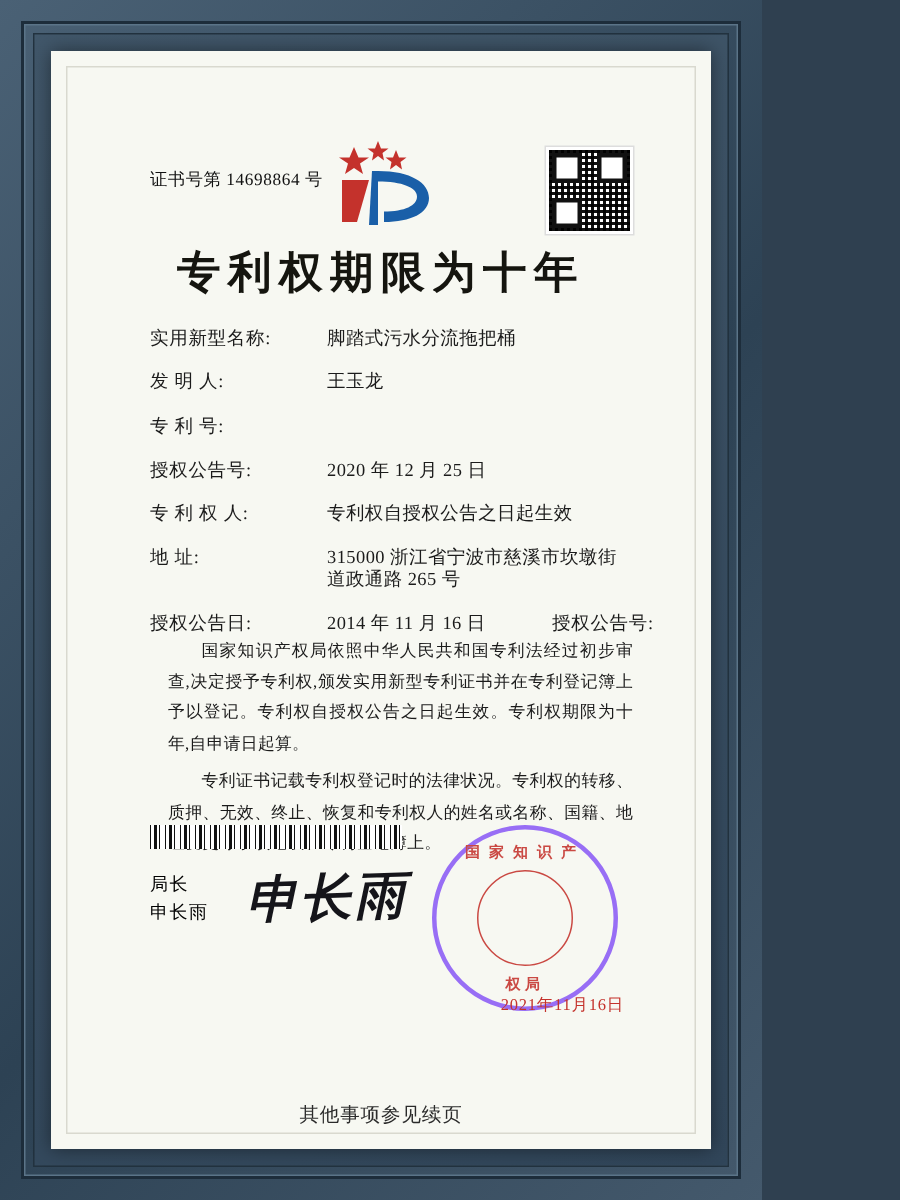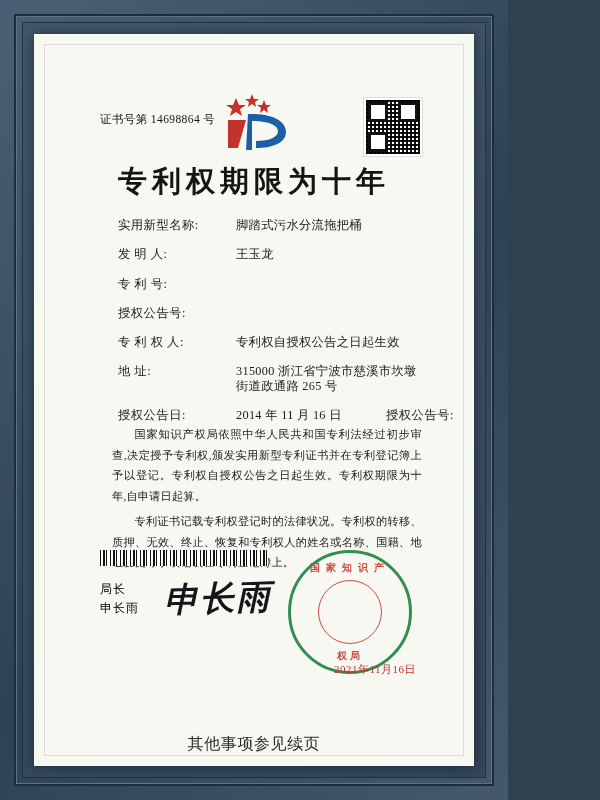--- a/index.html
+++ b/index.html
@@ -103,21 +103,21 @@
     top: 128px;
     text-align: center;
     font-size: 29px;
     font-weight: bold;
     letter-spacing: 5px;
     color: #15150f;
     font-family: "DejaVu Serif", serif;
   }
   .fields {
     position: absolute;
-    left: 84px;
+    left: 66px;
     right: 52px;
     top: 184px;
     font-size: 12.3px;
     color: #1b1b1b;
   }
   .field-row {
     display: flex;
     align-items: baseline;
     margin-bottom: 14.5px;
     line-height: 1.2;
@@ -187,21 +187,21 @@
     transform: rotate(-2deg);
   }
   
   .seal {
     position: absolute;
     right: 62px;
     top: 516px;
     width: 118px;
     height: 118px;
     border-radius: 50%;
-    border: 3px solid #15803d;
+    border: 3px solid #8b5cf6;
     color: #c4322c;
     opacity: 0.88;
   }
   .seal-inner-star {
     position: absolute;
     left: 50%; top: 50%;
     transform: translate(-50%,-50%);
     width: 62px; height: 62px;
     border-radius: 50%;
     border: 1px solid #c4322c;
@@ -231,21 +231,21 @@
     text-align: center;
     font-size: 11px;
     color: #222;
     letter-spacing: 0.6px;
   }
   .footer-note {
     position: absolute;
     left: 0; right: 0;
     top: 700px;
     text-align: center;
-    font-size: 16px;
+    font-size: 13px;
     color: #2b2b2b;
     letter-spacing: 0.6px;
   }
 </style>
 </head>
 <body>
 
 <div class="page">
   <div class="frame-outer"></div>
   <div class="frame-line-1"></div>
@@ -286,20 +286,21 @@
       </div>
       <div class="field-row">
         <div class="field-label">发 明 人:</div>
         <div class="field-value">王玉龙</div>
       </div>
       <div class="field-row">
         <div class="field-label">专 利 号:</div>
       </div>
       <div class="field-row">
         <div class="field-label">授权公告号:</div>
+        <div class="field-value">2020 年 12 月 25 日</div>
       </div>
       <div class="field-row">
         <div class="field-label">专 利 权 人:</div>
         <div class="field-value">专利权自授权公告之日起生效</div>
       </div>
       <div class="field-row">
         <div class="field-label">地 址:</div>
         <div class="field-value">315000 浙江省宁波市慈溪市坎墩街道政通路 265 号</div>
       </div>
       <div class="field-row two">

